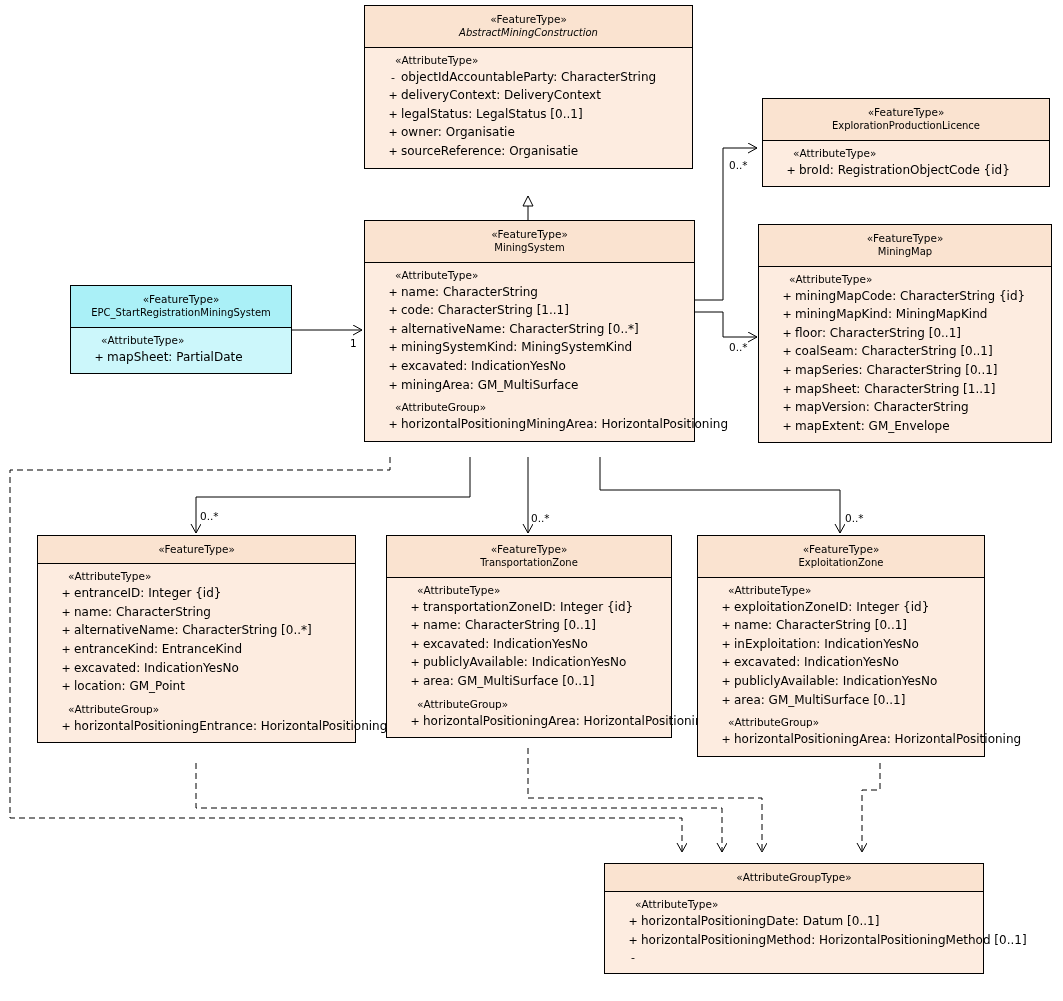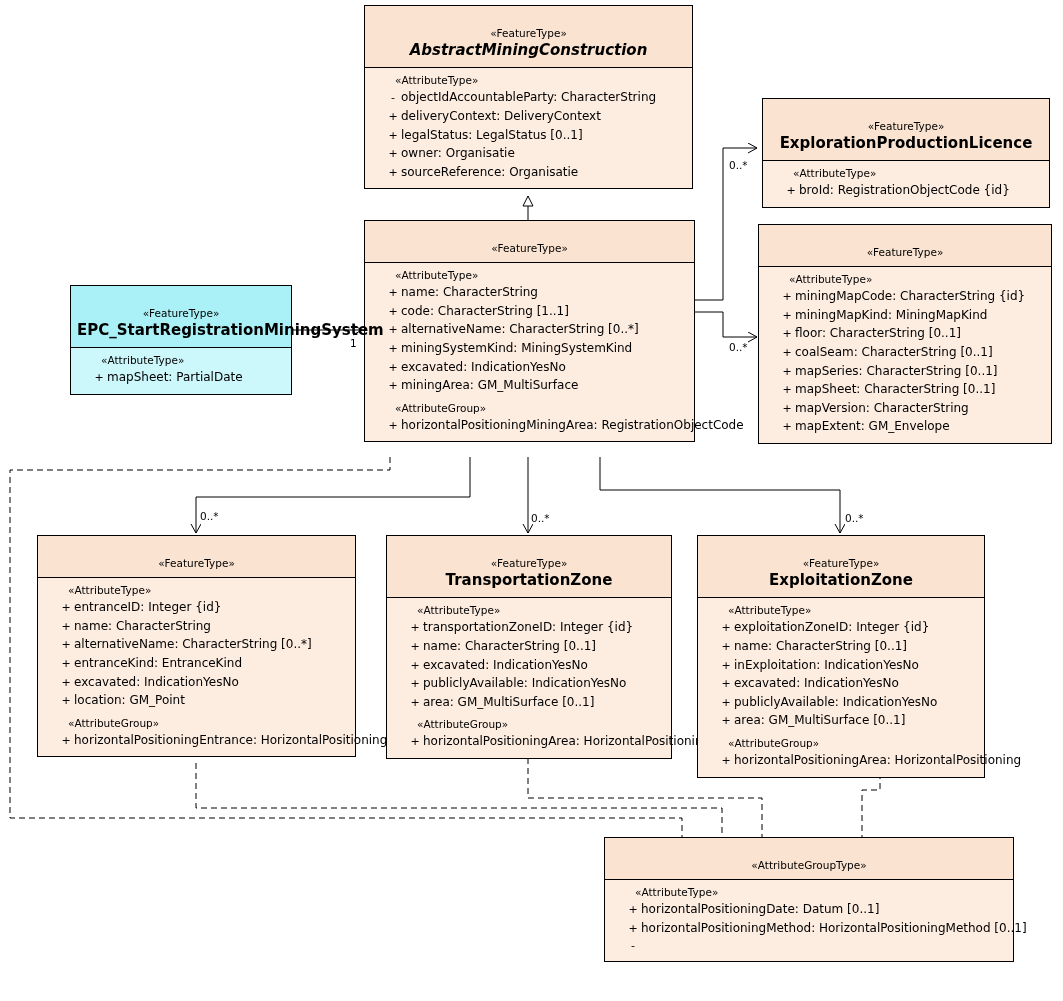--- a/index.html
+++ b/index.html
@@ -30,32 +30,32 @@
     box-sizing: border-box;
     border: 1px solid #000000;
     background: #fae3d0;
     font-size: 11px;
     color: #000000;
   }
   .uml-class.cyan {
     background: #aaf0f7;
   }
   .uml-head {
-    padding: 20px 6px 7px 6px;
+    padding: 6px 6px 7px 6px;
     text-align: center;
     line-height: 1.35;
   }
   .stereo {
     font-size: 10.5px;
     color: #000;
   }
   .cls-name {
-    font-weight: bold;
+    font-weight: normal;
     font-style: italic;
-    font-size: 15px;
+    font-size: 10px;
   }
   .cls-name.upright {
     font-style: normal;
   }
   .uml-body {
     border-top: 1px solid #000000;
     background: #fdece0;
     padding: 6px 4px 7px 20px;
   }
   .uml-class.cyan .uml-body {
@@ -172,20 +172,21 @@
       <div class="attr">
           <span class="vis">+</span>
           <span class="txt">broId: RegistrationObjectCode {id}</span>
         </div>
     </div>
   </div>
 
   <div class="uml-class" style="left:758px; top:224px; width:294px;">
     <div class="uml-head">
       <div class="stereo">«FeatureType»</div>
+      <div class="cls-name upright">MiningMap</div>
     </div>
     <div class="uml-body">
       <div class="grp-label">«AttributeType»</div>
       <div class="attr">
           <span class="vis">+</span>
           <span class="txt">miningMapCode: CharacterString {id}</span>
         </div>
       <div class="attr">
           <span class="vis">+</span>
           <span class="txt">miningMapKind: MiningMapKind</span>
@@ -197,36 +198,37 @@
       <div class="attr">
           <span class="vis">+</span>
           <span class="txt">coalSeam: CharacterString [0..1]</span>
         </div>
       <div class="attr">
           <span class="vis">+</span>
           <span class="txt">mapSeries: CharacterString [0..1]</span>
         </div>
       <div class="attr">
           <span class="vis">+</span>
-          <span class="txt">mapSheet: CharacterString [0..1]</span>
+          <span class="txt">mapSheet: CharacterString [1..1]</span>
         </div>
       <div class="attr">
           <span class="vis">+</span>
           <span class="txt">mapVersion: CharacterString</span>
         </div>
       <div class="attr">
           <span class="vis">+</span>
           <span class="txt">mapExtent: GM_Envelope</span>
         </div>
     </div>
   </div>
 
   <div class="uml-class" style="left:364px; top:220px; width:331px;">
     <div class="uml-head">
       <div class="stereo">«FeatureType»</div>
+      <div class="cls-name upright">MiningSystem</div>
     </div>
     <div class="uml-body">
       <div class="grp-label">«AttributeType»</div>
       <div class="attr">
           <span class="vis">+</span>
           <span class="txt">name: CharacterString</span>
         </div>
       <div class="attr">
           <span class="vis">+</span>
           <span class="txt">code: CharacterString [1..1]</span>
@@ -244,21 +246,21 @@
           <span class="txt">excavated: IndicationYesNo</span>
         </div>
       <div class="attr">
           <span class="vis">+</span>
           <span class="txt">miningArea: GM_MultiSurface</span>
         </div>
       <div class="spacer"></div>
       <div class="grp-label">«AttributeGroup»</div>
       <div class="attr">
           <span class="vis">+</span>
-          <span class="txt">horizontalPositioningMiningArea: RegistrationObjectCode</span>
+          <span class="txt">horizontalPositioningMiningArea: HorizontalPositioning</span>
         </div>
     </div>
   </div>
 
   <div class="uml-class cyan" style="left:70px; top:285px; width:222px;">
     <div class="uml-head">
       <div class="stereo">«FeatureType»</div>
       <div class="cls-name upright">EPC_StartRegistrationMiningSystem</div>
     </div>
     <div class="uml-body">
@@ -378,21 +380,21 @@
         </div>
       <div class="spacer"></div>
       <div class="grp-label">«AttributeGroup»</div>
       <div class="attr">
           <span class="vis">+</span>
           <span class="txt">horizontalPositioningArea: HorizontalPositioning</span>
         </div>
     </div>
   </div>
 
-  <div class="uml-class" style="left:604px; top:837px; width:410px;">
+  <div class="uml-class" style="left:604px; top:863px; width:380px;">
     <div class="uml-head">
       <div class="stereo">«AttributeGroupType»</div>
     </div>
     <div class="uml-body">
       <div class="grp-label">«AttributeType»</div>
       <div class="attr">
           <span class="vis">+</span>
           <span class="txt">horizontalPositioningDate: Datum [0..1]</span>
         </div>
       <div class="attr">

